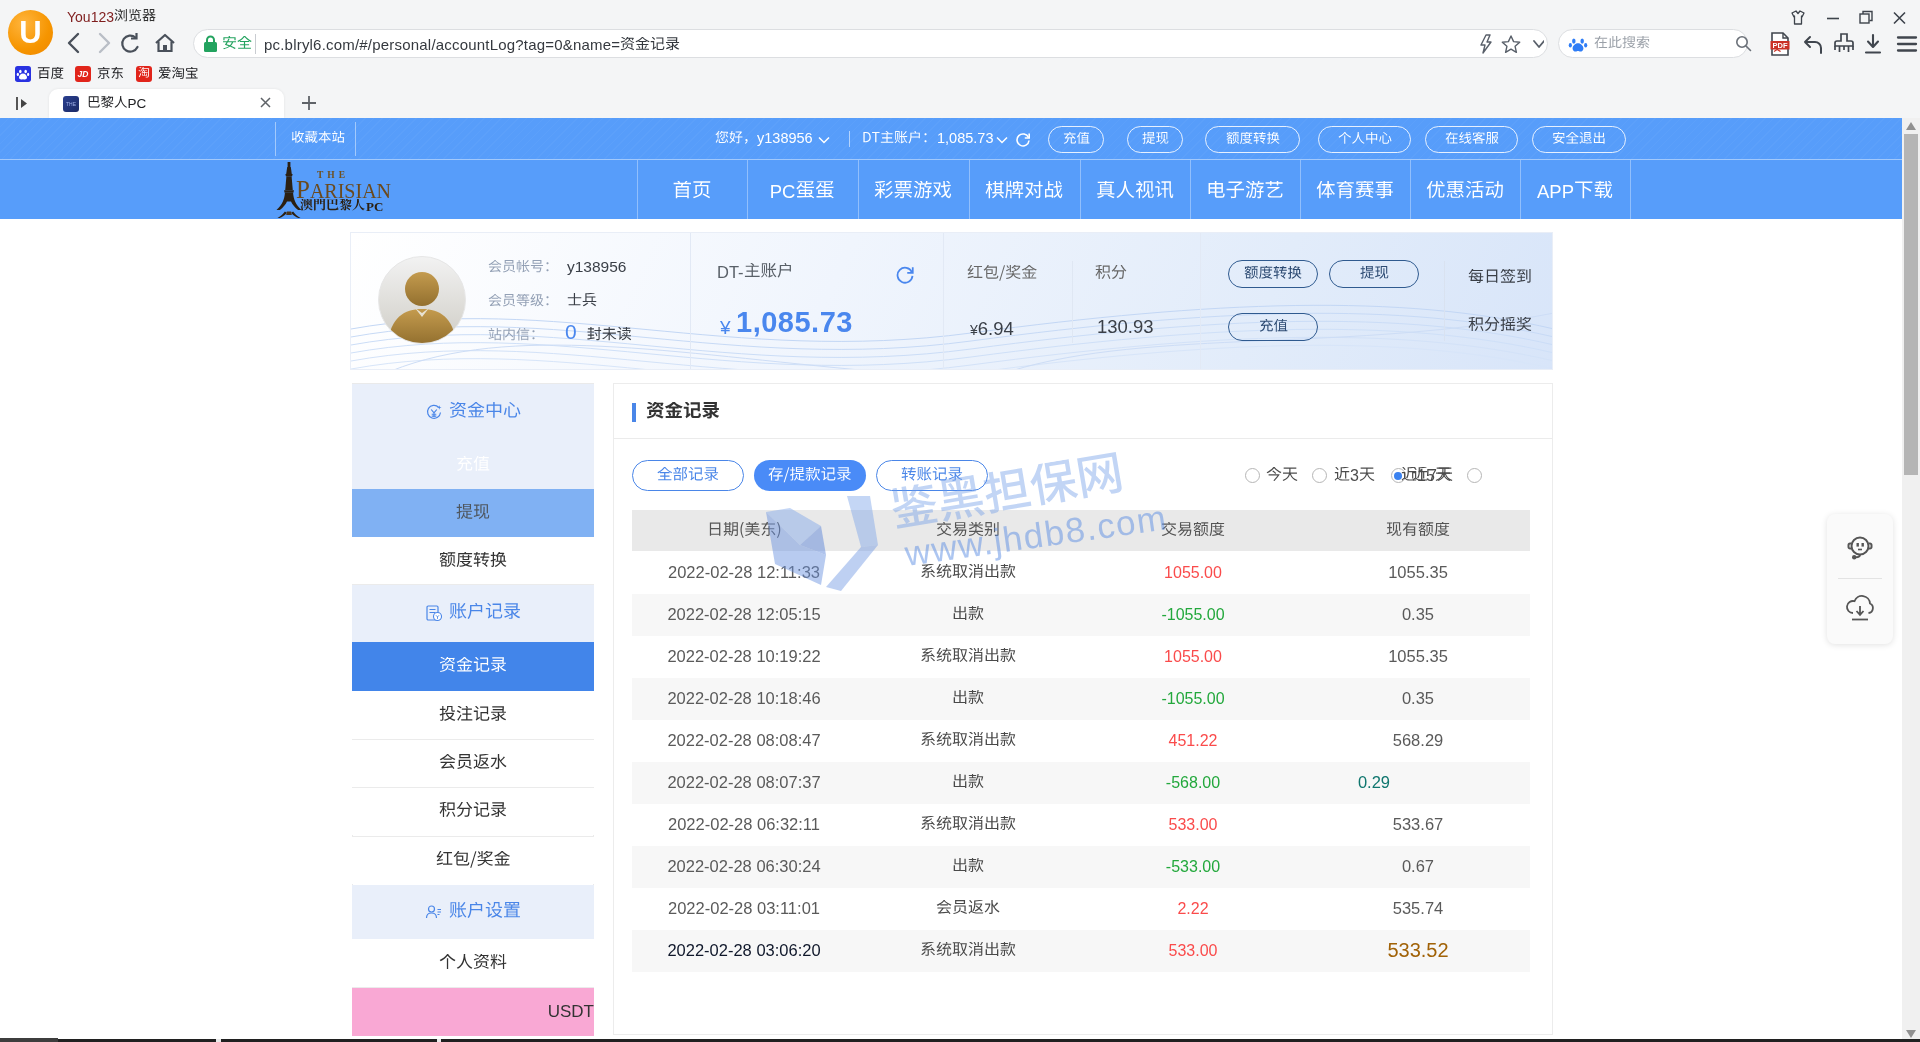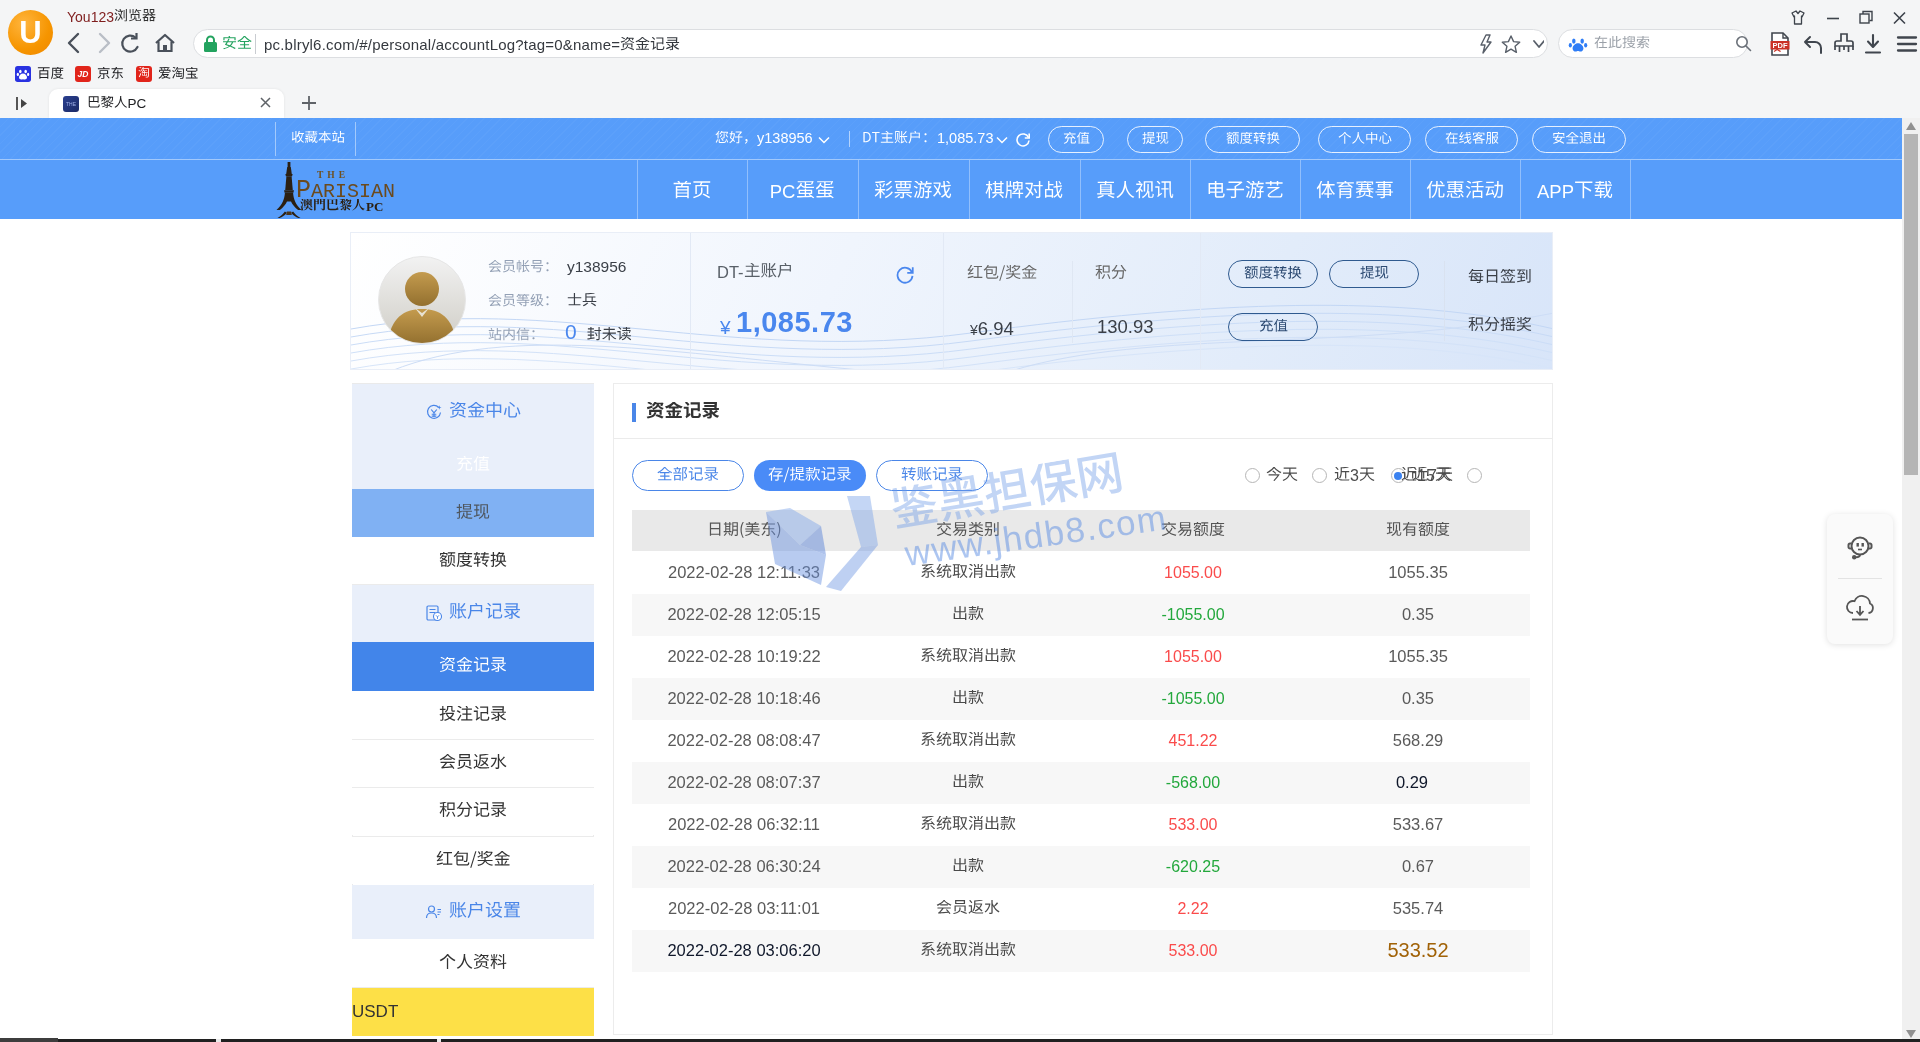--- a/index.html
+++ b/index.html
@@ -321,21 +321,21 @@
         <path d="M9.4 12 h7.2 l-0.5 2.2 h-6.2 Z"></path>
         <path d="M10.4 14.2 h5.2 l1.2 14 h-7.6 Z"></path>
         <path d="M8 28.2 h10 l-0.6 2.6 h-8.8 Z"></path>
         <path d="M8.9 30.8 h8.2 c0.3 6 2.6 12.4 8.4 17.2 l-3.4 0 c-3.4 -2.6 -5.8 -5.4 -7.1 -8.4 h-4 c-1.3 3 -3.7 5.8 -7.1 8.4 l-3.4 0 c5.8 -4.8 8.1 -11.2 8.4 -17.2 Z"></path>
         <path d="M1.5 56 c3.5 -2 5.6 -3.7 7.4 -6.4 l1.9 1.2 c-2.1 2.8 -4.7 4.4 -7.2 5.2 Z"></path>
         <path d="M24.5 56 c-3.5 -2 -5.6 -3.7 -7.4 -6.4 l-1.9 1.2 c2.1 2.8 4.7 4.4 7.2 5.2 Z"></path>
         <path d="M10.8 49.5 h4.4 l0.6 3.5 h-5.6 Z" fill="#4a3418"></path>
       </g>
     </svg>
     <div class="ab" style="left:317px;top:170px;font-family:'Liberation Serif',serif;font-size:9.5px;letter-spacing:4px;color:#6f501f;font-weight:bold">THE</div>
-    <div class="ab" style="left:296px;top:176px;font-family:Liberation Mono, monospace;color:#6b4a1d"><span style="font-size:25px">P</span><span style="font-size:20px">ARISIAN</span></div>
+    <div class="ab" style="left:296px;top:176px;font-family:Liberation Serif, serif;color:#6b4a1d"><span style="font-size:25px">P</span><span style="font-size:20px">ARISIAN</span></div>
     <div class="ab flex" style="left:300px;top:199px;height:15px">
       <svg style="vertical-align:top;" width="65.0" height="14.6" viewBox="0 -200.0 1250.0 280.0" fill="#2b2013">
         <use href="#s6fb3" x="0"></use>
         <use href="#s9580" x="250"></use>
         <use href="#s5df4" x="500"></use>
         <use href="#s9ece" x="750"></use>
         <use href="#s4eba" x="1000"></use>
       </svg>
       <span style="font-size:13px;color:#2b2013;font-family:'Liberation Serif',serif;font-weight:bold;margin-left:1px">PC</span>
     </div>
@@ -594,21 +594,21 @@
       </svg>
     </div>
     <div class="ab flex" style="left:352px;top:939px;width:242px;height:48px;background:#fff;justify-content:center">
       <svg style="vertical-align:top;" width="68.0" height="19.0" viewBox="0 -200.0 1000.0 280.0" fill="#333">
         <use href="#r4e2a" x="0"></use>
         <use href="#r4eba" x="250"></use>
         <use href="#r8d44" x="500"></use>
         <use href="#r6599" x="750"></use>
       </svg>
     </div>
-    <div class="ab flex" style="left:352px;top:987px;width:242px;height:49px;background:#fde047;justify-content:flex-start">
+    <div class="ab flex" style="left:352px;top:987px;width:242px;height:49px;background:#f9a8d4;justify-content:flex-end">
       <span style="font-size:17px;color:#333">USDT</span>
     </div>
     <div class="ab" style="left:352px;top:739px;width:242px;height:1px;background:#ebebeb"></div>
     <div class="ab" style="left:352px;top:787px;width:242px;height:1px;background:#ebebeb"></div>
     <div class="ab" style="left:352px;top:836px;width:242px;height:1px;background:#ebebeb"></div>
     <div class="ab" style="left:352px;top:987px;width:242px;height:1px;background:#ebebeb"></div>
     <div class="ab" style="left:613px;top:383px;width:940px;height:652px;background:#fff;border:1px solid #ececec"></div>
     <div class="ab" style="left:632px;top:403px;width:4px;height:19px;background:#4a86e8"></div>
     <div class="ab flex" style="left:646px;top:401px;height:22px">
       <svg style="vertical-align:top;" width="74.0" height="20.7" viewBox="0 -200.0 1000.0 280.0" fill="#333">
@@ -779,21 +779,21 @@
     <div class="ab" style="left:1306px;top:731px;width:224px;height:19px;display:flex;justify-content:center;align-items:center;font-size:16.5px;color:#5a5a5a;white-space:nowrap">568.29</div>
     <div class="ab" style="left:632px;top:762px;width:898px;height:42px;background:#f7f7f7"></div>
     <div class="ab" style="left:632px;top:773px;width:224px;height:19px;display:flex;justify-content:center;align-items:center;font-size:16.5px;color:#5a5a5a;white-space:nowrap">2022-02-28 08:07:37</div>
     <div class="ab" style="left:856px;top:773px;width:224px;height:19px;display:flex;justify-content:center;align-items:center">
       <svg style="vertical-align:top;" width="32.0" height="17.9" viewBox="0 -200.0 500.0 280.0" fill="#4a4a4a">
         <use href="#r51fa" x="0"></use>
         <use href="#r6b3e" x="250"></use>
       </svg>
     </div>
     <div class="ab" style="left:1081px;top:773px;width:224px;height:19px;display:flex;justify-content:center;align-items:center;font-size:16px;color:#23a83c;white-space:nowrap">-568.00</div>
-    <div class="ab" style="left:1300px;top:773px;width:224px;height:19px;display:flex;justify-content:center;align-items:center;font-size:16.5px;color:#0f172a;white-space:nowrap">0.29</div>
+    <div class="ab" style="left:1262px;top:773px;width:224px;height:19px;display:flex;justify-content:center;align-items:center;font-size:16.5px;color:#0f766e;white-space:nowrap">0.29</div>
     <div class="ab" style="left:632px;top:815px;width:224px;height:19px;display:flex;justify-content:center;align-items:center;font-size:16.5px;color:#5a5a5a;white-space:nowrap">2022-02-28 06:32:11</div>
     <div class="ab" style="left:856px;top:815px;width:224px;height:19px;display:flex;justify-content:center;align-items:center">
       <svg style="vertical-align:top;" width="96.0" height="17.9" viewBox="0 -200.0 1500.0 280.0" fill="#4a4a4a">
         <use href="#r7cfb" x="0"></use>
         <use href="#r7edf" x="250"></use>
         <use href="#r53d6" x="500"></use>
         <use href="#r6d88" x="750"></use>
         <use href="#r51fa" x="1000"></use>
         <use href="#r6b3e" x="1250"></use>
       </svg>
@@ -801,21 +801,21 @@
     <div class="ab" style="left:1081px;top:815px;width:224px;height:19px;display:flex;justify-content:center;align-items:center;font-size:16px;color:#fa4b4b;white-space:nowrap">533.00</div>
     <div class="ab" style="left:1306px;top:815px;width:224px;height:19px;display:flex;justify-content:center;align-items:center;font-size:16.5px;color:#5a5a5a;white-space:nowrap">533.67</div>
     <div class="ab" style="left:632px;top:846px;width:898px;height:42px;background:#f7f7f7"></div>
     <div class="ab" style="left:632px;top:857px;width:224px;height:19px;display:flex;justify-content:center;align-items:center;font-size:16.5px;color:#5a5a5a;white-space:nowrap">2022-02-28 06:30:24</div>
     <div class="ab" style="left:856px;top:857px;width:224px;height:19px;display:flex;justify-content:center;align-items:center">
       <svg style="vertical-align:top;" width="32.0" height="17.9" viewBox="0 -200.0 500.0 280.0" fill="#4a4a4a">
         <use href="#r51fa" x="0"></use>
         <use href="#r6b3e" x="250"></use>
       </svg>
     </div>
-    <div class="ab" style="left:1081px;top:857px;width:224px;height:19px;display:flex;justify-content:center;align-items:center;font-size:16px;color:#23a83c;white-space:nowrap">-620.25</div>
+    <div class="ab" style="left:1081px;top:857px;width:224px;height:19px;display:flex;justify-content:center;align-items:center;font-size:16px;color:#23a83c;white-space:nowrap">-533.00</div>
     <div class="ab" style="left:1306px;top:857px;width:224px;height:19px;display:flex;justify-content:center;align-items:center;font-size:16.5px;color:#5a5a5a;white-space:nowrap">0.67</div>
     <div class="ab" style="left:632px;top:899px;width:224px;height:19px;display:flex;justify-content:center;align-items:center;font-size:16.5px;color:#5a5a5a;white-space:nowrap">2022-02-28 03:11:01</div>
     <div class="ab" style="left:856px;top:899px;width:224px;height:19px;display:flex;justify-content:center;align-items:center">
       <svg style="vertical-align:top;" width="64.0" height="17.9" viewBox="0 -200.0 1000.0 280.0" fill="#4a4a4a">
         <use href="#r4f1a" x="0"></use>
         <use href="#r5458" x="250"></use>
         <use href="#r8fd4" x="500"></use>
         <use href="#r6c34" x="750"></use>
       </svg>
     </div>

